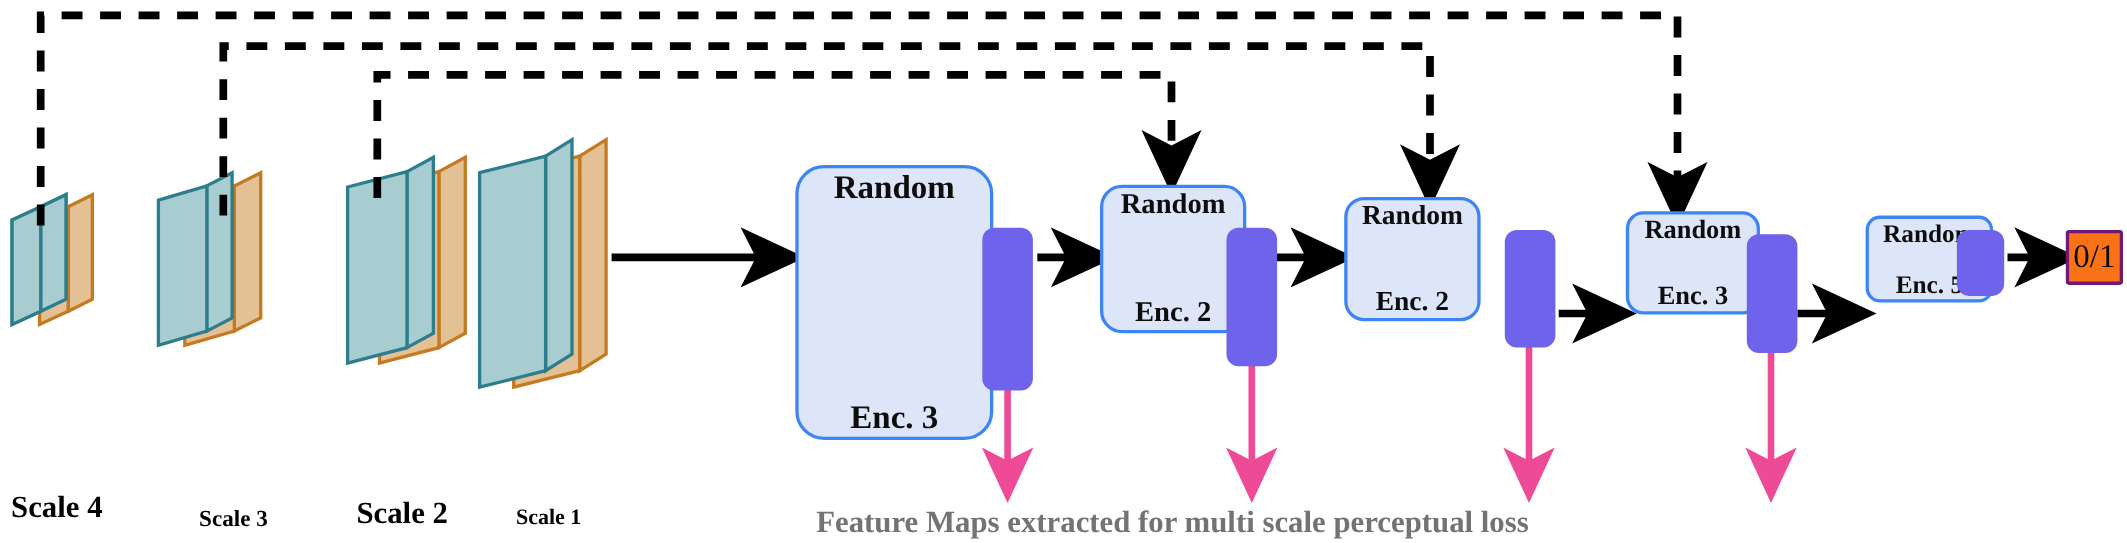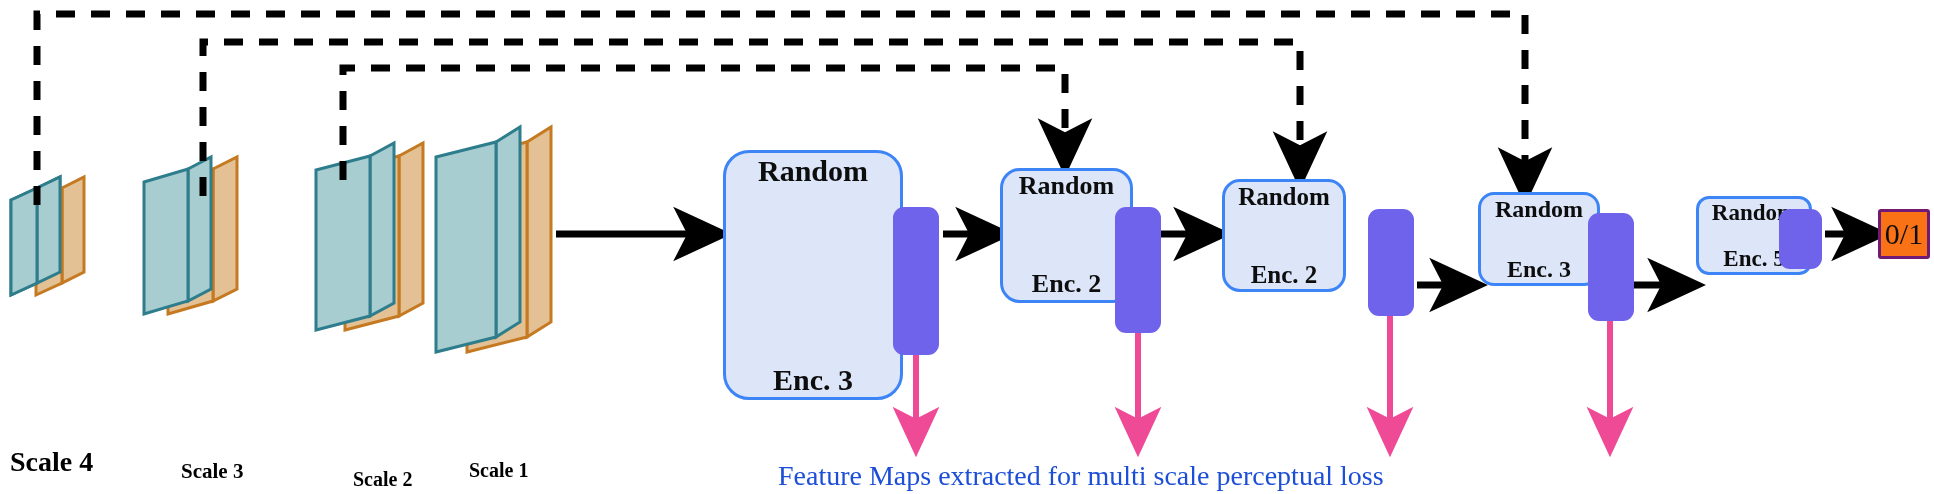--- a/index.html
+++ b/index.html
@@ -9,22 +9,22 @@
   .enc-box{position:absolute;background:#dce6f8;border:3px solid #3d85f7;box-sizing:border-box;
            display:flex;flex-direction:column;align-items:center;justify-content:space-between;
            color:#0d0d0d;font-weight:bold;font-family:"Liberation Serif",serif;line-height:1.18;z-index:6;}
   .enc-box span{display:block;white-space:nowrap;}
   .purple-bar{position:absolute;background:#6e63ea;border-radius:11px;z-index:7;}
   .out-box{position:absolute;background:#f97316;border:3px solid #701a75;box-sizing:border-box;
            display:flex;align-items:center;justify-content:center;color:#0d0d0d;
            font-family:"Liberation Serif",serif;z-index:6;}
   .scale-label{position:absolute;font-weight:bold;color:#000000;
                font-family:"Liberation Serif",serif;white-space:nowrap;z-index:8;}
-  .pink-caption{position:absolute;font-weight:normal;color:#1d4ed8;
-                font-family:"Liberation Serif",serif;white-space:nowrap;z-index:8;margin-left:36px;}
+  .pink-caption{position:absolute;font-weight:bold;color:#737373;
+                font-family:"Liberation Serif",serif;white-space:nowrap;z-index:8;}
 </style>
 </head>
 <body>
 
 <div id="stage">
 
   <svg id="svgroot" viewBox="0 0 1934 494">
     <defs>
       <marker id="ahBlack" markerWidth="9" markerHeight="9" refX="6.4" refY="4.5" orient="auto">
         <path d="M0,0.6 L8.4,4.5 L0,8.4 L2,4.5 Z" fill="#000000"></path>
@@ -113,18 +113,18 @@
     <span>Random</span>
     <span>Enc. 5</span>
   </div>
 
   <div class="out-box" style="left:1878px;top:209px;width:52px;height:50px;border-radius:3px;font-size:30px;">
     <span>0/1</span>
   </div>
 
   <div class="scale-label" style="left:10px;top:446px;font-size:28px;">Scale 4</div>
   <div class="scale-label" style="left:181px;top:459px;font-size:21px;">Scale 3</div>
-  <div class="scale-label" style="left:324px;top:468px;font-size:20px;margin-left:29px;">Scale 2</div>
+  <div class="scale-label" style="left:324px;top:451px;font-size:28px;">Scale 2</div>
   <div class="scale-label" style="left:469px;top:459px;font-size:20px;">Scale 1</div>
 
   <div class="pink-caption" style="left:742px;top:460px;font-size:28px;">Feature Maps extracted for multi scale perceptual loss</div>
 
 </div>
 
 </body></html>

